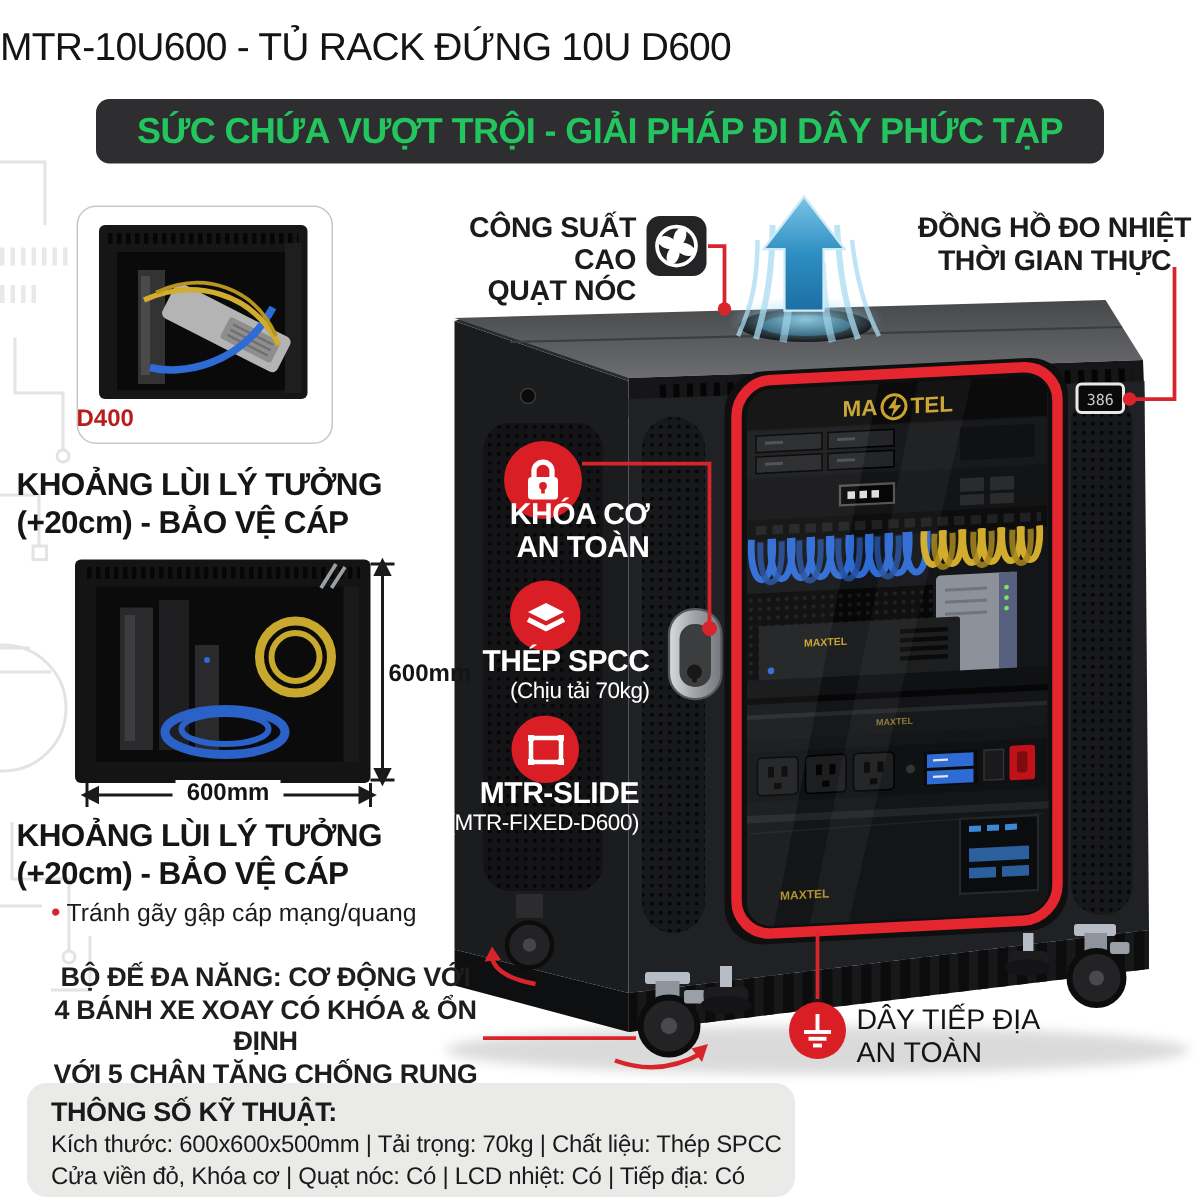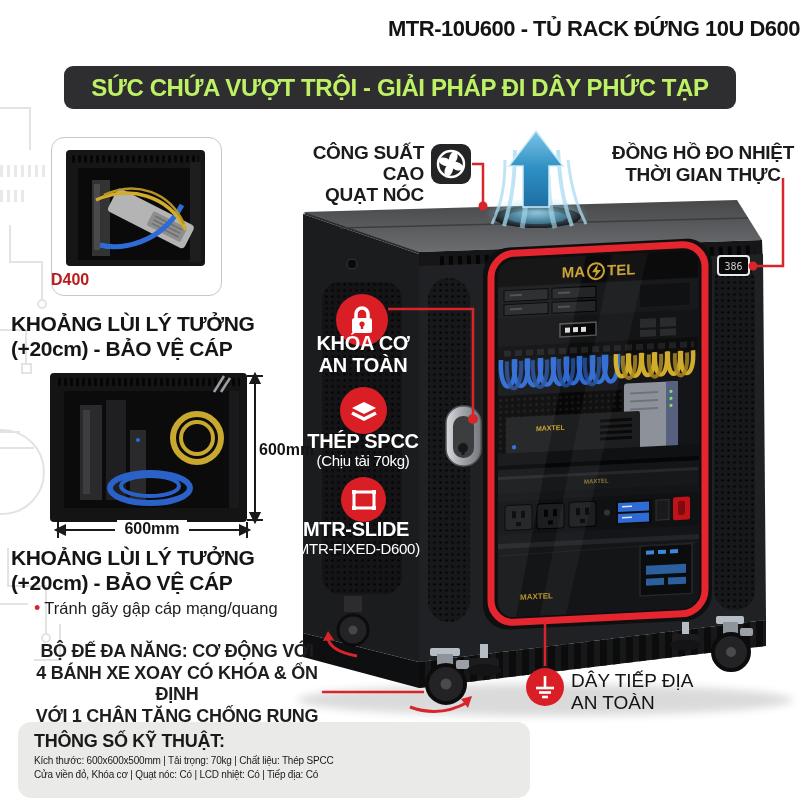--- a/index.html
+++ b/index.html
@@ -1,24 +1,24 @@
 <!DOCTYPE html>
 <html><head>
 <meta charset="utf-8">
 <style>
   html,body{margin:0;padding:0;background:#fff;}
   .stage{position:relative;width:800px;height:800px;overflow:hidden;background:#ffffff;
          font-family:"Liberation Sans","DejaVu Sans",sans-serif;}
   .abs{position:absolute;}
   .z0{z-index:0;} .z1{z-index:1;} .z2{z-index:2;}
 
-  .title{left:0;top:16px;width:800px;text-align:right;font-size:22px;font-weight:700;
+  .title{left:0;top:16px;width:800px;text-align:left;font-size:26px;font-weight:400;
          color:#141414;letter-spacing:-.5px;white-space:nowrap;}
   .banner{left:64px;top:66px;width:672px;height:43px;background:#2e2e30;border-radius:9px;
-          color:#bef264;font-size:24px;font-weight:700;display:flex;align-items:center;justify-content:center;
+          color:#22c55e;font-size:24px;font-weight:700;display:flex;align-items:center;justify-content:center;
           white-space:nowrap;letter-spacing:-.4px;}
 
   .callout{font-weight:700;color:#1b1b1b;line-height:21px;font-size:19px;letter-spacing:-.3px;}
   .fan-text{left:268px;top:142px;width:156px;text-align:right;}
   .thermo-text{left:605px;top:142px;width:196px;text-align:center;line-height:22px;}
   .fan-box{left:431px;top:144px;width:40px;height:40px;background:#242426;border-radius:9px;
            display:flex;align-items:center;justify-content:center;}
 
   .d400-card{left:51px;top:137px;width:169px;height:157px;background:#fff;border:1.5px solid #c7c7c7;border-radius:13px;}
   .d400-label{left:51px;top:271px;width:198px;text-align:left;font-size:16px;font-weight:600;color:#b91c1c;}
@@ -29,34 +29,34 @@
   .dim-v{left:259px;top:441px;width:60px;font-size:16px;font-weight:700;color:#141414;}
   .dim-h{left:117px;top:520px;width:70px;text-align:center;font-size:16px;font-weight:700;color:#141414;background:#fff;}
   .bullet-line{left:34px;top:598px;width:270px;font-size:16.5px;color:#1c1c1c;}
   .bullet-dot{color:#d8242b;font-size:18px;margin-right:4px;}
 
   .badge-circle{border-radius:50%;background:#da1e26;display:flex;align-items:center;justify-content:center;}
   .b-lock{left:336px;top:294px;width:52px;height:52px;}
   .b-steel{left:340px;top:387px;width:47px;height:47px;}
   .b-slide{left:341px;top:477px;width:45px;height:45px;}
   .b-ground{left:526px;top:668px;width:38px;height:38px;}
-  .badge-text{width:140px;text-align:center;color:#fff;font-weight:700;line-height:22px;font-size:20px;letter-spacing:-.3px;}
+  .badge-text{width:140px;text-align:right;color:#fff;font-weight:700;line-height:22px;font-size:20px;letter-spacing:-.3px;}
   .t-lock{left:293px;top:332px;}
   .t-steel{left:293px;top:431px;line-height:20px;}
   .t-slide{left:286px;top:519px;line-height:20px;}
   .sub{font-weight:400;font-size:15px;}
   .t-ground{left:571px;top:670px;width:130px;text-align:left;color:#141414;font-weight:400;font-size:19px;line-height:22px;}
 
   .base-note{left:22px;top:641px;width:310px;text-align:center;font-size:18px;font-weight:700;color:#201d1d;
              line-height:21.5px;letter-spacing:-.3px;}
 
   .specs{left:18px;top:722px;width:512px;height:76px;background:#eaeae8;border-radius:13px;
          padding:9px 0 0 16px;box-sizing:border-box;color:#1a1a1a;}
   .specs-h{font-size:18px;font-weight:700;letter-spacing:-.3px;}
-  .specs-l{font-size:10px;margin-top:3px;letter-spacing:-.2px;}
+  .specs-l{font-size:16px;margin-top:3px;letter-spacing:-.2px;}
 </style>
 </head>
 <body>
 
 <div class="stage">
 
   <div class="abs z0 d400-card"></div>
 
   <svg class="abs z1" width="800" height="800" viewBox="0 0 800 800">
     <defs>
@@ -504,21 +504,21 @@
     </svg>
   </div>
   <div class="abs z2 badge-text t-slide">
     <div>MTR-SLIDE</div>
     <div class="sub">(MTR-FIXED-D600)</div>
   </div>
 
   <div class="abs z2 base-note">
     <div>BỘ ĐẾ ĐA NĂNG: CƠ ĐỘNG VỚI</div>
     <div>4 BÁNH XE XOAY CÓ KHÓA &amp; ỔN ĐỊNH</div>
-    <div>VỚI 1 CHÂN TĂNG CHỐNG RUNG</div>
+    <div>VỚI 5 CHÂN TĂNG CHỐNG RUNG</div>
   </div>
 
   <div class="abs z2 badge-circle b-ground">
     <svg width="26" height="26" viewBox="-13 -13 26 26">
       <g stroke="#fff" stroke-width="2.6">
         <line x1="0" y1="-11" x2="0" y2="1"></line>
         <line x1="-9" y1="1" x2="9" y2="1"></line>
         <line x1="-6" y1="5.5" x2="6" y2="5.5"></line>
         <line x1="-3" y1="10" x2="3" y2="10"></line>
       </g>

